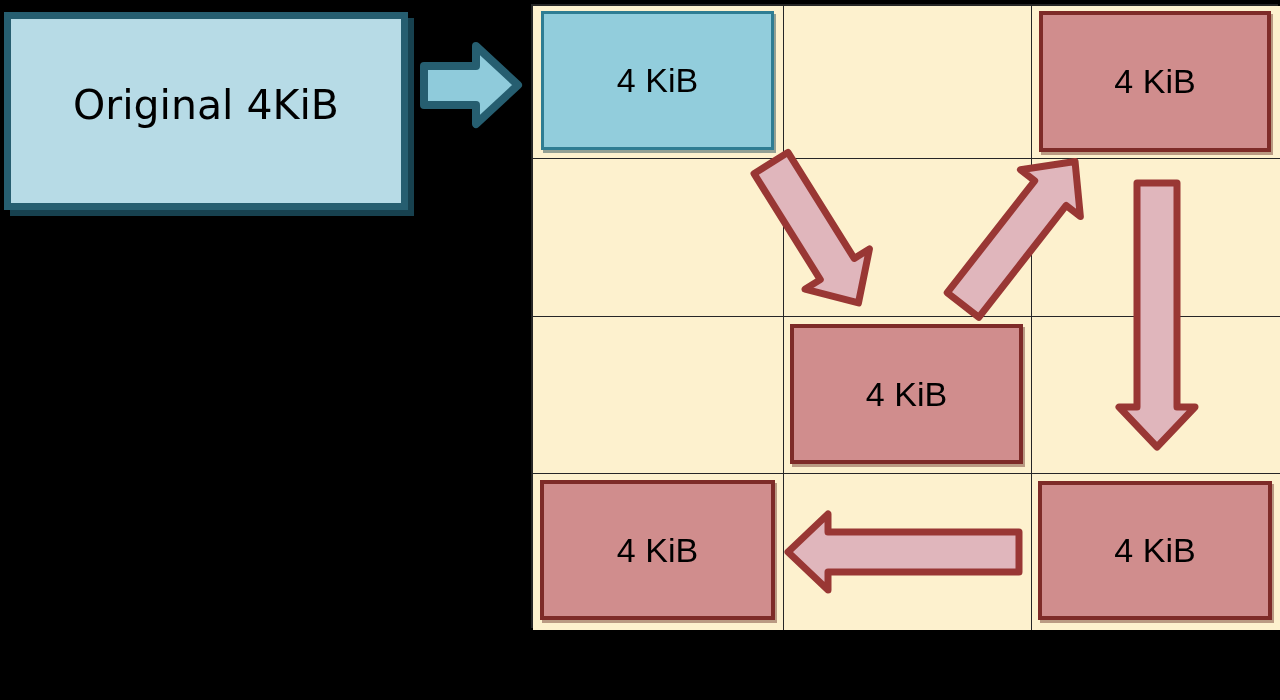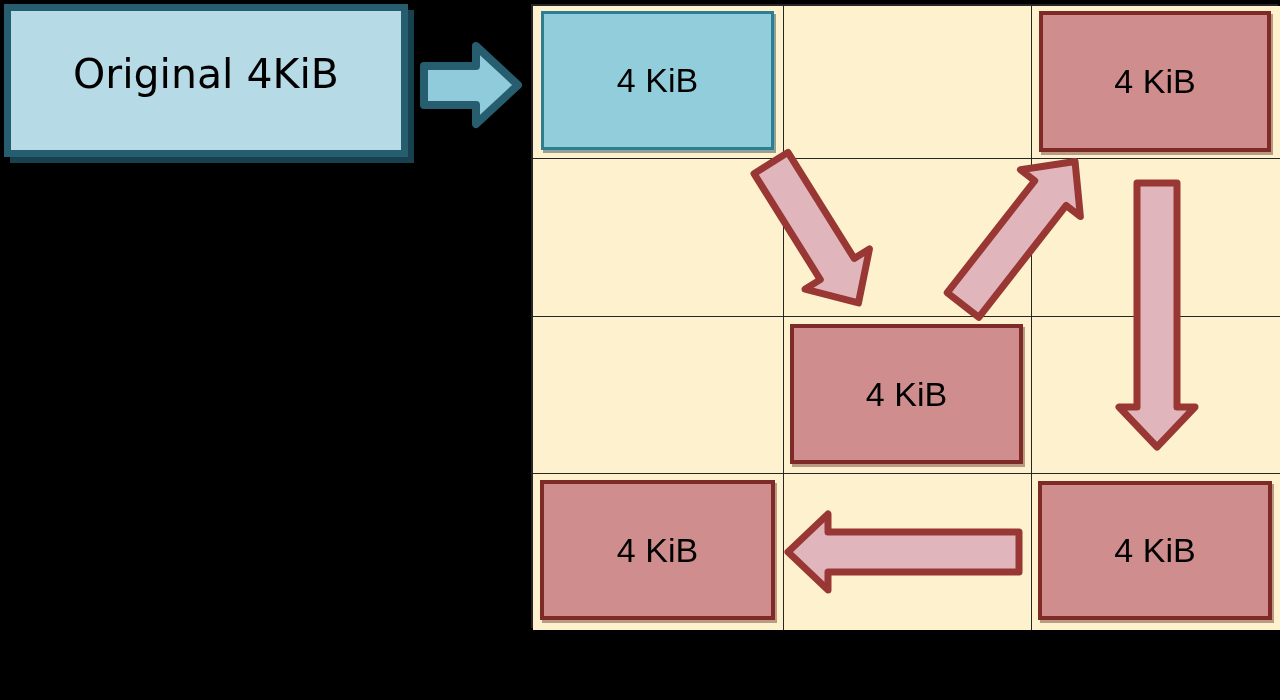--- a/index.html
+++ b/index.html
@@ -13,23 +13,23 @@
     height: 700px;
     background: var(--background, #000);
     overflow: hidden;
     font-family: "Liberation Sans", sans-serif;
   }
 
   
   .host-box {
     position: absolute;
     left: 4px;
-    top: 4px;
+    top: 12px;
     width: 404px;
-    height: 153px;
+    height: 198px;
     box-sizing: border-box;
     background: var(--host-box-fill, #B7DBE6);
     border: 7px solid var(--host-box-border, #265E70);
     box-shadow: 6px 6px 0 var(--host-box-shadow, #17414F);
     display: flex;
     flex-direction: row;
     align-items: center;
     justify-content: center;
     padding-bottom: 12px;
   }

